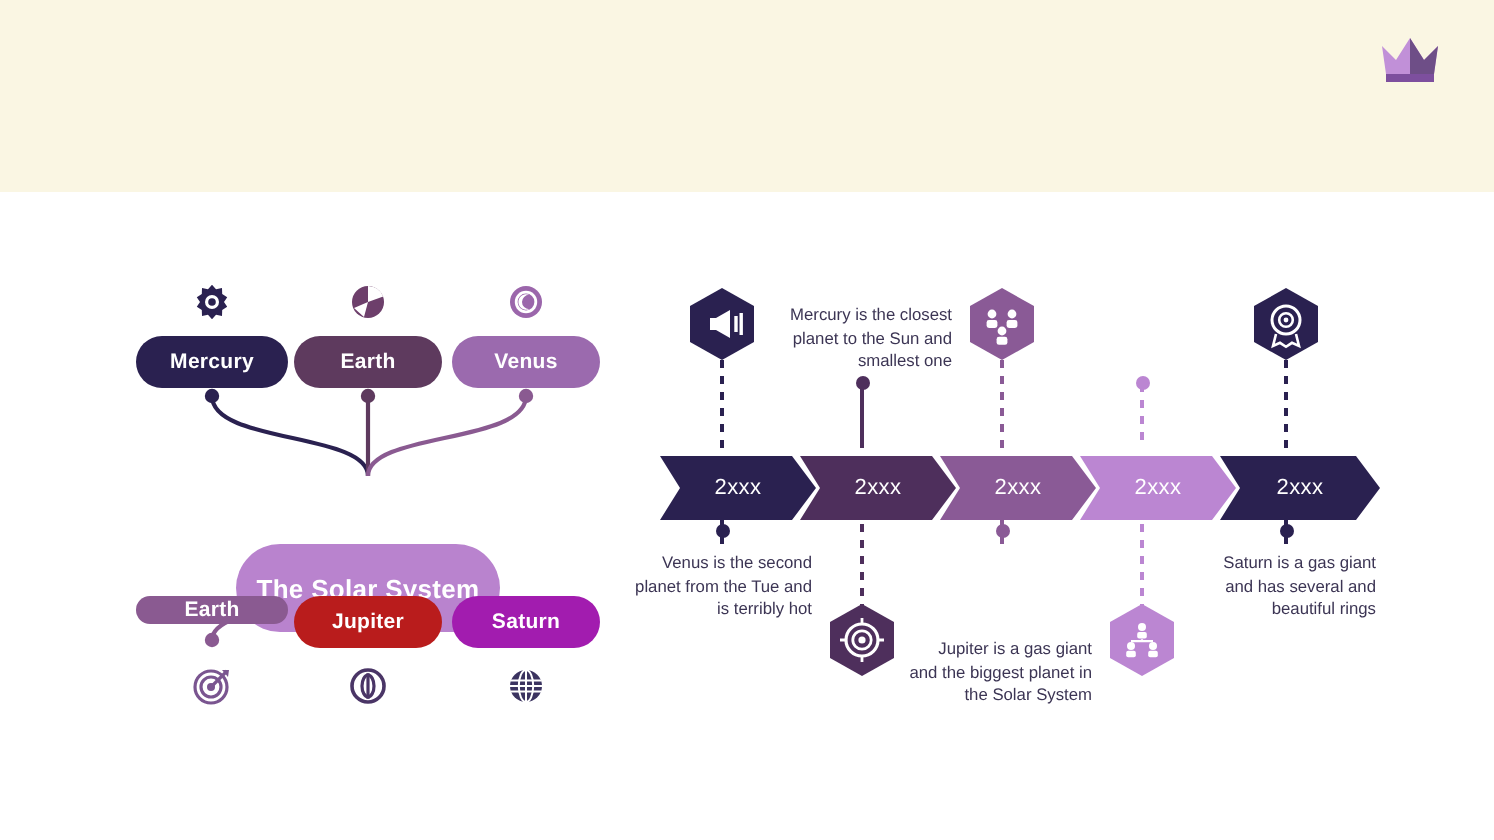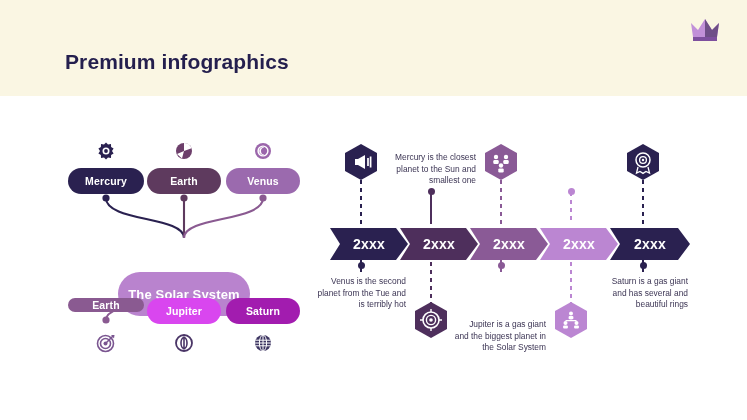--- a/index.html
+++ b/index.html
@@ -34,40 +34,39 @@
   .node-icon{position:absolute;width:20px;height:20px;}
   .mindmap-svg{position:absolute;left:60px;top:130px;width:260px;height:235px;}
 
   
   .timeline{position:absolute;left:330px;top:136px;width:360px;height:210px;}
   .chev{
     position:absolute;top:92px;height:32px;
     display:flex;align-items:center;justify-content:center;
   }
   .chev span{
-    color:#fff;font-size:14px;font-weight:bold;letter-spacing:.2px;
+    color:#fff;font-size:11px;font-weight:normal;letter-spacing:.2px;
     position:relative;z-index:2;
   }
   .chev-shape{position:absolute;inset:0;}
   .hexbox{position:absolute;width:32px;height:36px;}
   .tl-text{
     position:absolute;width:92px;text-align:right;
     font-size:8.4px;line-height:11.6px;color:#3c3554;
   }
   .dashline{position:absolute;width:2px;}
   .dot{position:absolute;width:7px;height:7px;border-radius:50%;}
 </style>
 </head>
 <body>
 
 <div class="slide">
 
   <div class="header-band"></div>
 
-  <div class="page-title">Premium infographics</div>
 
   <svg class="brand-logo" viewBox="0 0 34 30">
     <path d="M3 9 L10 16 L17 5 L24 16 L31 9 L29 23 L5 23 Z" fill="#c190d8"></path>
     <path d="M17 5 L24 16 L31 9 L29 23 L17 23 Z" fill="#6e4e87"></path>
     <rect x="5" y="23" width="24" height="4" fill="#7d4f9e"></rect>
   </svg>
 
   <svg class="mindmap-svg" viewBox="0 0 260 235">
 
     <path d="M46 68 C46 92 124 86 124 108" fill="none" stroke="#2a2150" stroke-width="2.1"></path>
@@ -114,21 +113,21 @@
     <span>Venus</span>
   </div>
 
   <div class="pill" style="left:118px;top:225px;width:132px;height:44px;background:#b983ce;border-radius:22px;font-size:13px;margin-top:47px;">
     <span>The Solar System</span>
   </div>
 
   <div class="pill" style="left:68px;top:298px;width:76px;height:14px;background:#8a5a91;">
     <span>Earth</span>
   </div>
-  <div class="pill" style="left:147px;top:298px;width:74px;height:26px;background:#d946ef;">
+  <div class="pill" style="left:147px;top:298px;width:74px;height:26px;background:#b91c1c;">
     <span>Jupiter</span>
   </div>
   <div class="pill" style="left:226px;top:298px;width:74px;height:26px;background:#a21caf;">
     <span>Saturn</span>
   </div>
 
   <svg class="node-icon" style="left:96px;top:333px;" viewBox="0 0 20 20">
     <circle cx="9.5" cy="10.5" r="8" fill="none" stroke="#7a5590" stroke-width="1.6"></circle>
     <circle cx="9.5" cy="10.5" r="5" fill="none" stroke="#7a5590" stroke-width="1.6"></circle>
     <circle cx="9.5" cy="10.5" r="2" fill="#7a5590"></circle>

